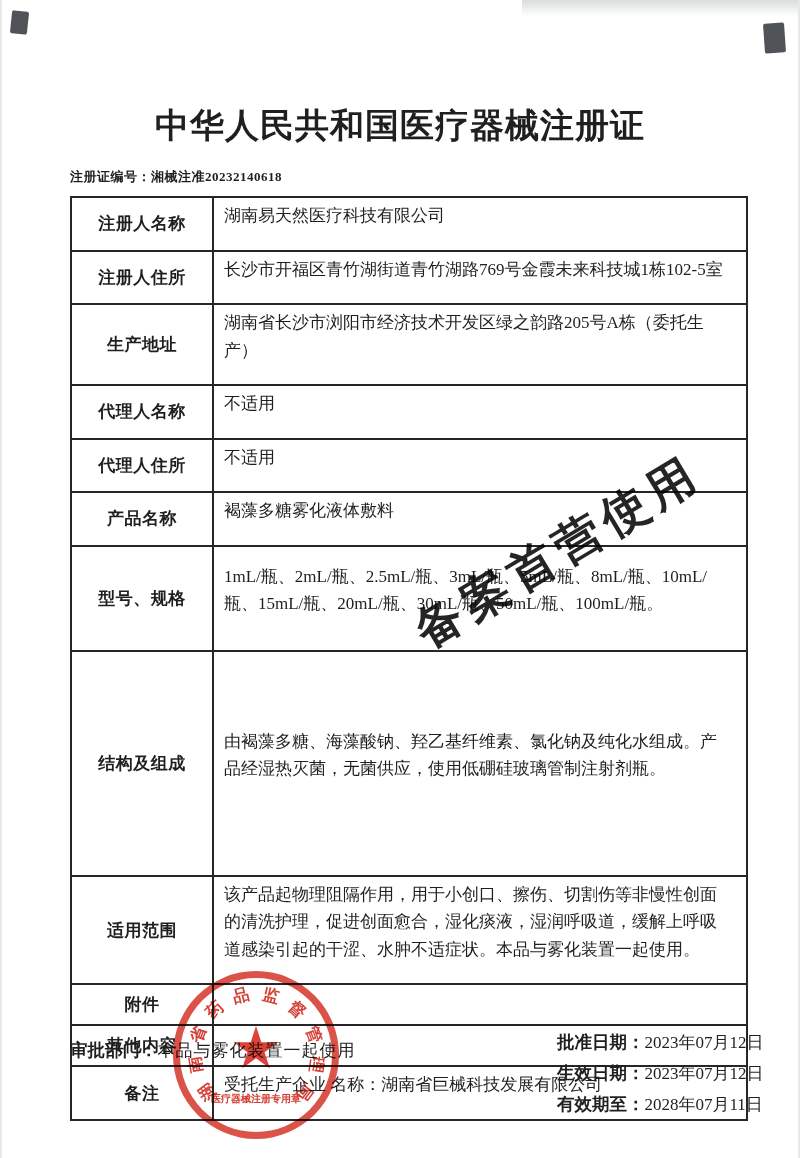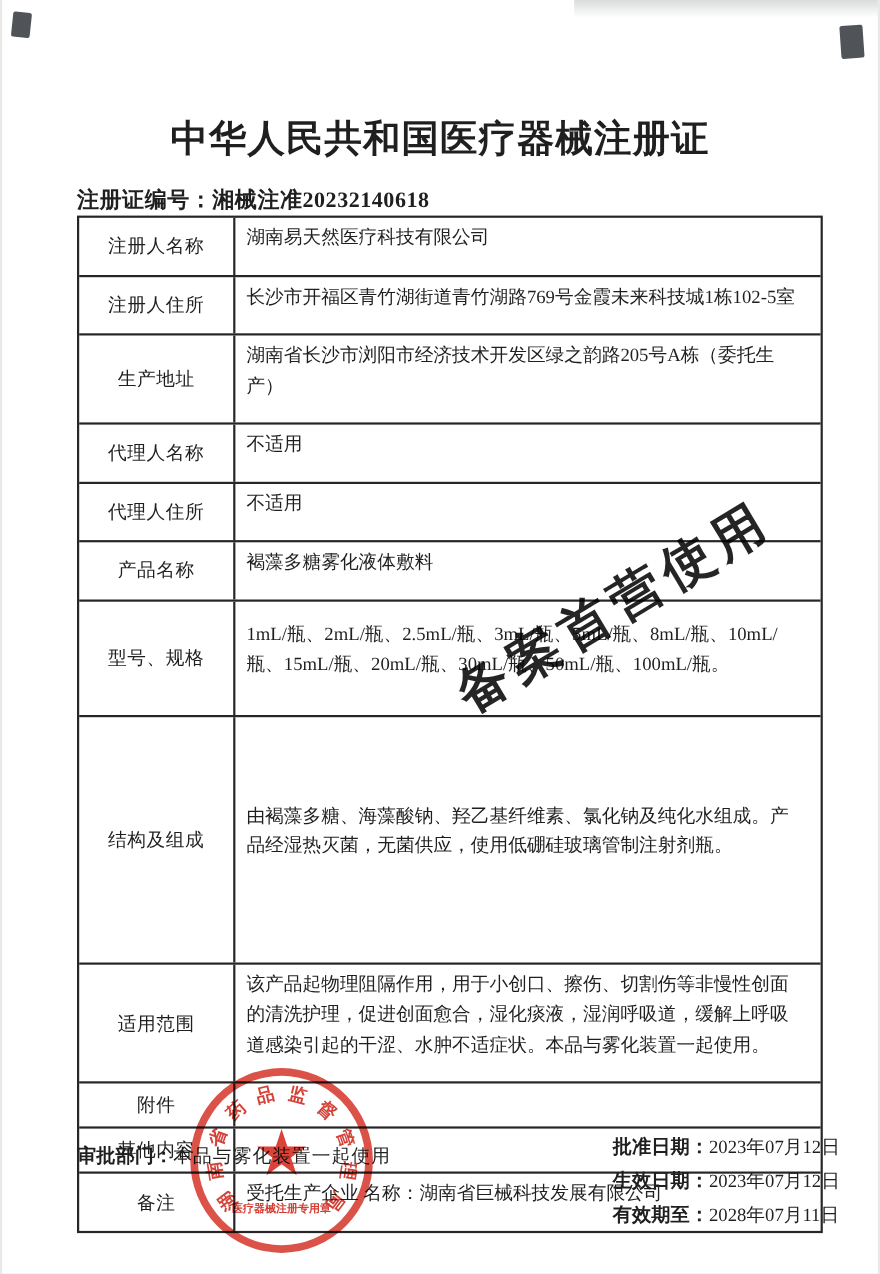--- a/index.html
+++ b/index.html
@@ -25,37 +25,37 @@
   .corner-mark.tr{left:762px;top:23px;width:21px;height:30px;transform:rotate(-4deg);}
 
   .doc-title{
     position:absolute;top:103px;left:0;width:100%;
     text-align:center;
     font-size:34px;font-weight:900;letter-spacing:1px;
     font-family:"Liberation Serif","DejaVu Serif",serif;
   }
   .cert-no-line{
     position:absolute;top:168px;left:68px;
-    font-size:20px;font-weight:bold;letter-spacing:.5px;
+    font-size:13px;font-weight:bold;letter-spacing:.5px;
   }
 
   
   .cert-table{
     position:absolute;top:196px;left:68px;width:678px;
     border:2px solid #262626;
     box-sizing:border-box;
     background:transparent;
   }
   .trow{display:flex;border-bottom:2px solid #262626;box-sizing:border-box;}
   .trow:last-child{border-bottom:none;}
   .tlabel{
     width:142px;flex:0 0 142px;
     display:flex;align-items:center;justify-content:center;
     border-right:2px solid #262626;box-sizing:border-box;
-    font-weight:normal;font-size:17px;letter-spacing:.5px;
+    font-weight:bold;font-size:17px;letter-spacing:.5px;
     text-align:left;padding:2px 4px;
   }
   .tvalue{
     flex:1;display:flex;align-items:center;
     font-size:17px;line-height:1.62;
     padding:4px 14px 20px 10px;box-sizing:border-box;
     text-align:left;
   }
   .trow:nth-child(1){min-height:42px;}
   .trow:nth-child(2){min-height:41px;}

